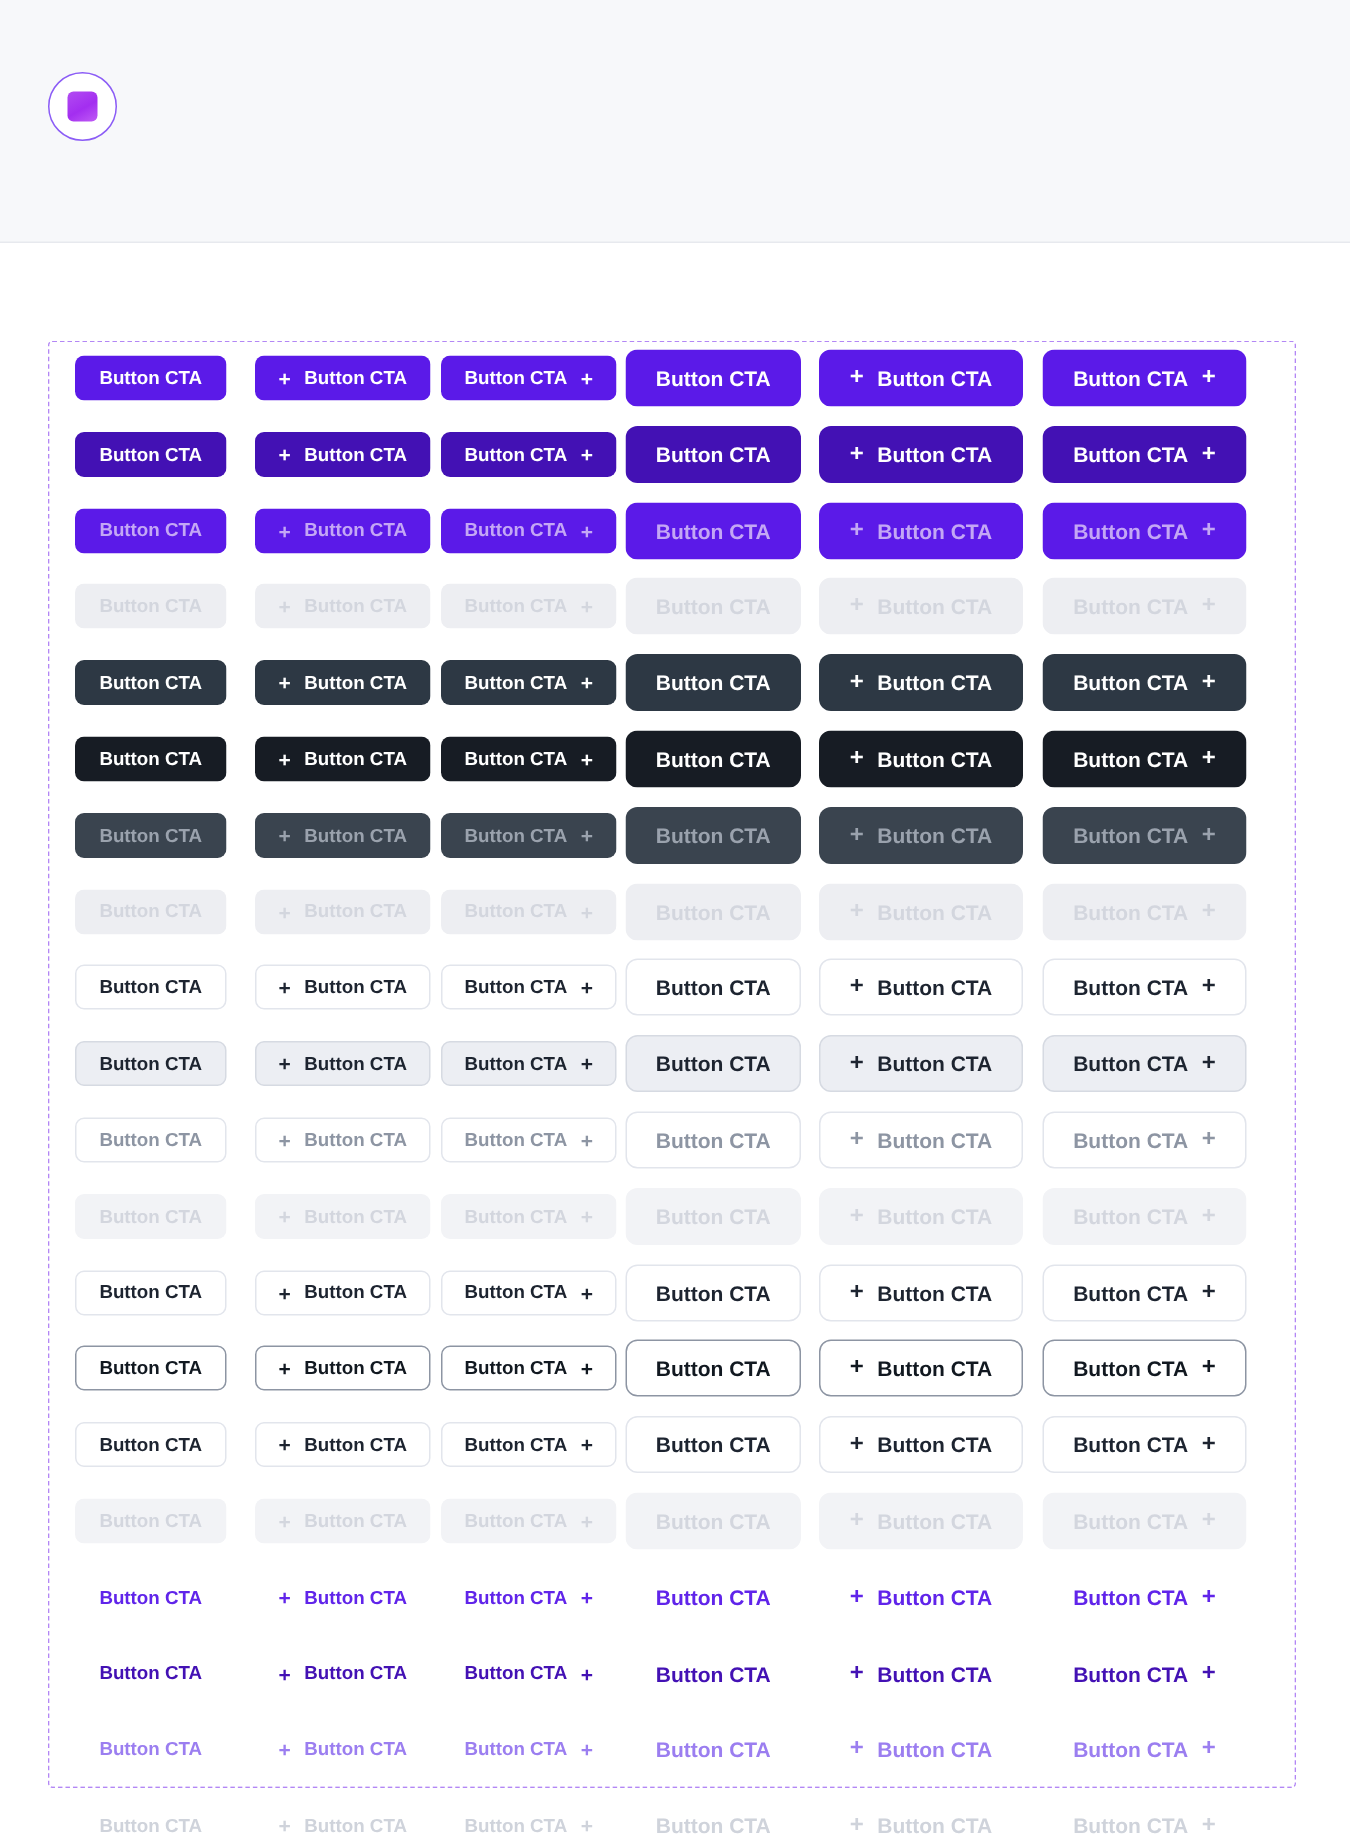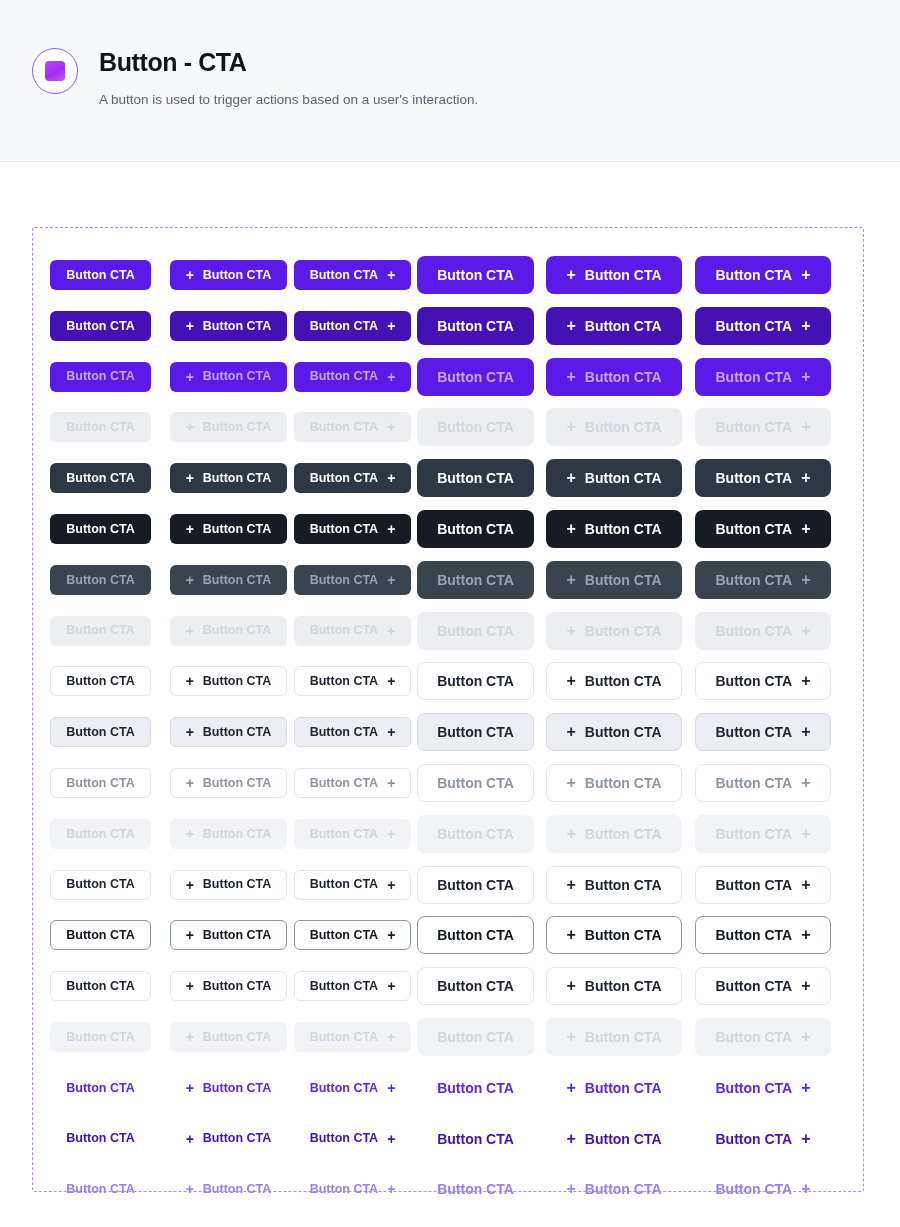--- a/index.html
+++ b/index.html
@@ -58,21 +58,21 @@
   .frame {
     position: absolute;
     left: 32px; top: 65px;
     width: 832px; height: 965px;
     border: 1.4px dashed #b387f5;
     border-radius: 3px;
   }
 
   .grid {
     position: absolute;
-    left: 32px; top: 76px;
+    left: 32px; top: 53px;
     width: 761px; height: 965px;
   }
   .btn-row {
     position: absolute;
     left: 0; right: 0;
     height: 34px;
     display: flex;
     align-items: center;
   }
   .cell {
@@ -158,24 +158,20 @@
   .v-ghost-disabled { background: transparent; color: #cfd3db; }
 </style>
 </head>
 <body>
 
 <div class="page-header">
   <div class="header-inner">
     <div class="header-badge">
       <span class="glyph"></span>
     </div>
-    <div class="header-text">
-      <h1 class="page-title">Button - CTA</h1>
-      <p class="page-subtitle">A button is used to trigger actions based on a user's interaction.</p>
-    </div>
   </div>
 </div>
 
 <div class="canvas">
   <div class="frame"></div>
   <div class="grid" id="grid">
       <div class="btn-row" style="top: 20px;">
         <div class="cell c0">
           <button class="btn sm v-primary-default">
             <span>Button CTA</span>

